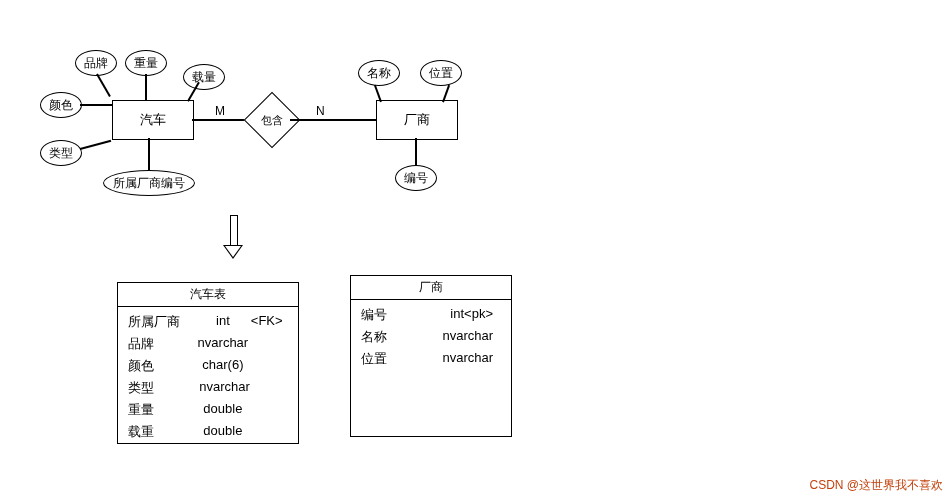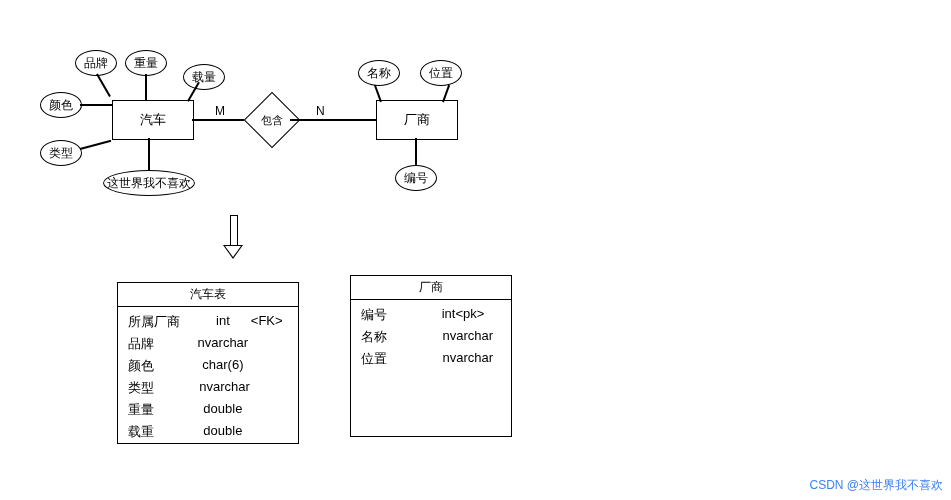--- a/index.html
+++ b/index.html
@@ -15,21 +15,21 @@
 .arrow::after{content:"";position:absolute;left:-2px;top:30px;width:0;height:0;border-left:10px solid transparent;border-right:10px solid transparent;border-top:14px solid #000}
 .arrow i{position:absolute;left:0;top:31px;width:0;height:0;border-left:8px solid transparent;border-right:8px solid transparent;border-top:11px solid #fff;z-index:1;left:0px}
 .tbl{position:absolute;border:1.5px solid #000;background:#fff}
 .tbl .th{border-bottom:1.5px solid #000;text-align:center;padding:3px 0;font-size:12px}
 .tbl .tb{padding:6px 10px}
 .tbl .row{display:flex;margin-bottom:4px}
 .tbl .c1{width:72px}
 .tbl .c2{width:60px;text-align:center}
 .tbl .c3{width:40px}
 .lbl{position:absolute;font-size:12px}
-.wm{position:absolute;right:8px;bottom:6px;font-size:12px;color:#3b82f6}
+.wm{position:absolute;right:8px;bottom:6px;font-size:12px;color:#c2410c}
 </style>
 </head>
 <body>
 
 <div class="canvas">
 
 <div class="ent" style="left:112px;top:100px;width:80px;height:38px">
       <span>汽车</span>
     </div>
 
@@ -42,21 +42,21 @@
 <div class="attr" style="left:183px;top:64px;width:40px;height:24px">
       <span>载量</span>
     </div>
 <div class="attr" style="left:40px;top:92px;width:40px;height:24px">
       <span>颜色</span>
     </div>
 <div class="attr" style="left:40px;top:140px;width:40px;height:24px">
       <span>类型</span>
     </div>
 <div class="attr" style="left:103px;top:170px;width:90px;height:24px">
-      <span>这世界我不喜欢</span>
+      <span>所属厂商编号</span>
     </div>
 
 <div class="line" style="left:96px;top:74px;width:1.5px;height:26px;transform:rotate(-30deg);transform-origin:top"></div>
 <div class="line" style="left:145px;top:74px;width:1.5px;height:26px"></div>
 <div class="line" style="left:198px;top:82px;width:1.5px;height:22px;transform:rotate(30deg);transform-origin:top"></div>
 <div class="line" style="left:80px;top:104px;width:32px;height:1.5px"></div>
 <div class="line" style="left:80px;top:148px;width:1.5px;height:1.5px;width:32px;transform:rotate(-15deg);transform-origin:left"></div>
 <div class="line" style="left:148px;top:138px;width:1.5px;height:32px"></div>
 
 <div class="line" style="left:192px;top:119px;width:65px;height:1.5px"></div>
@@ -123,21 +123,21 @@
           <span class="c3"></span>
         </div>
  </div>
 </div>
 
 <div class="tbl" style="left:350px;top:275px;width:160px;height:160px">
  <div class="th">厂商</div>
  <div class="tb">
   <div class="row">
           <span class="c1">编号</span>
-          <span class="c2" style="text-align:center">int&lt;pk&gt;</span>
+          <span class="c2" style="text-align:right">int&lt;pk&gt;</span>
         </div>
   <div class="row">
           <span class="c1">名称</span>
           <span class="c2" style="text-align:right">nvarchar</span>
         </div>
   <div class="row">
           <span class="c1">位置</span>
           <span class="c2" style="text-align:right">nvarchar</span>
         </div>
  </div>

